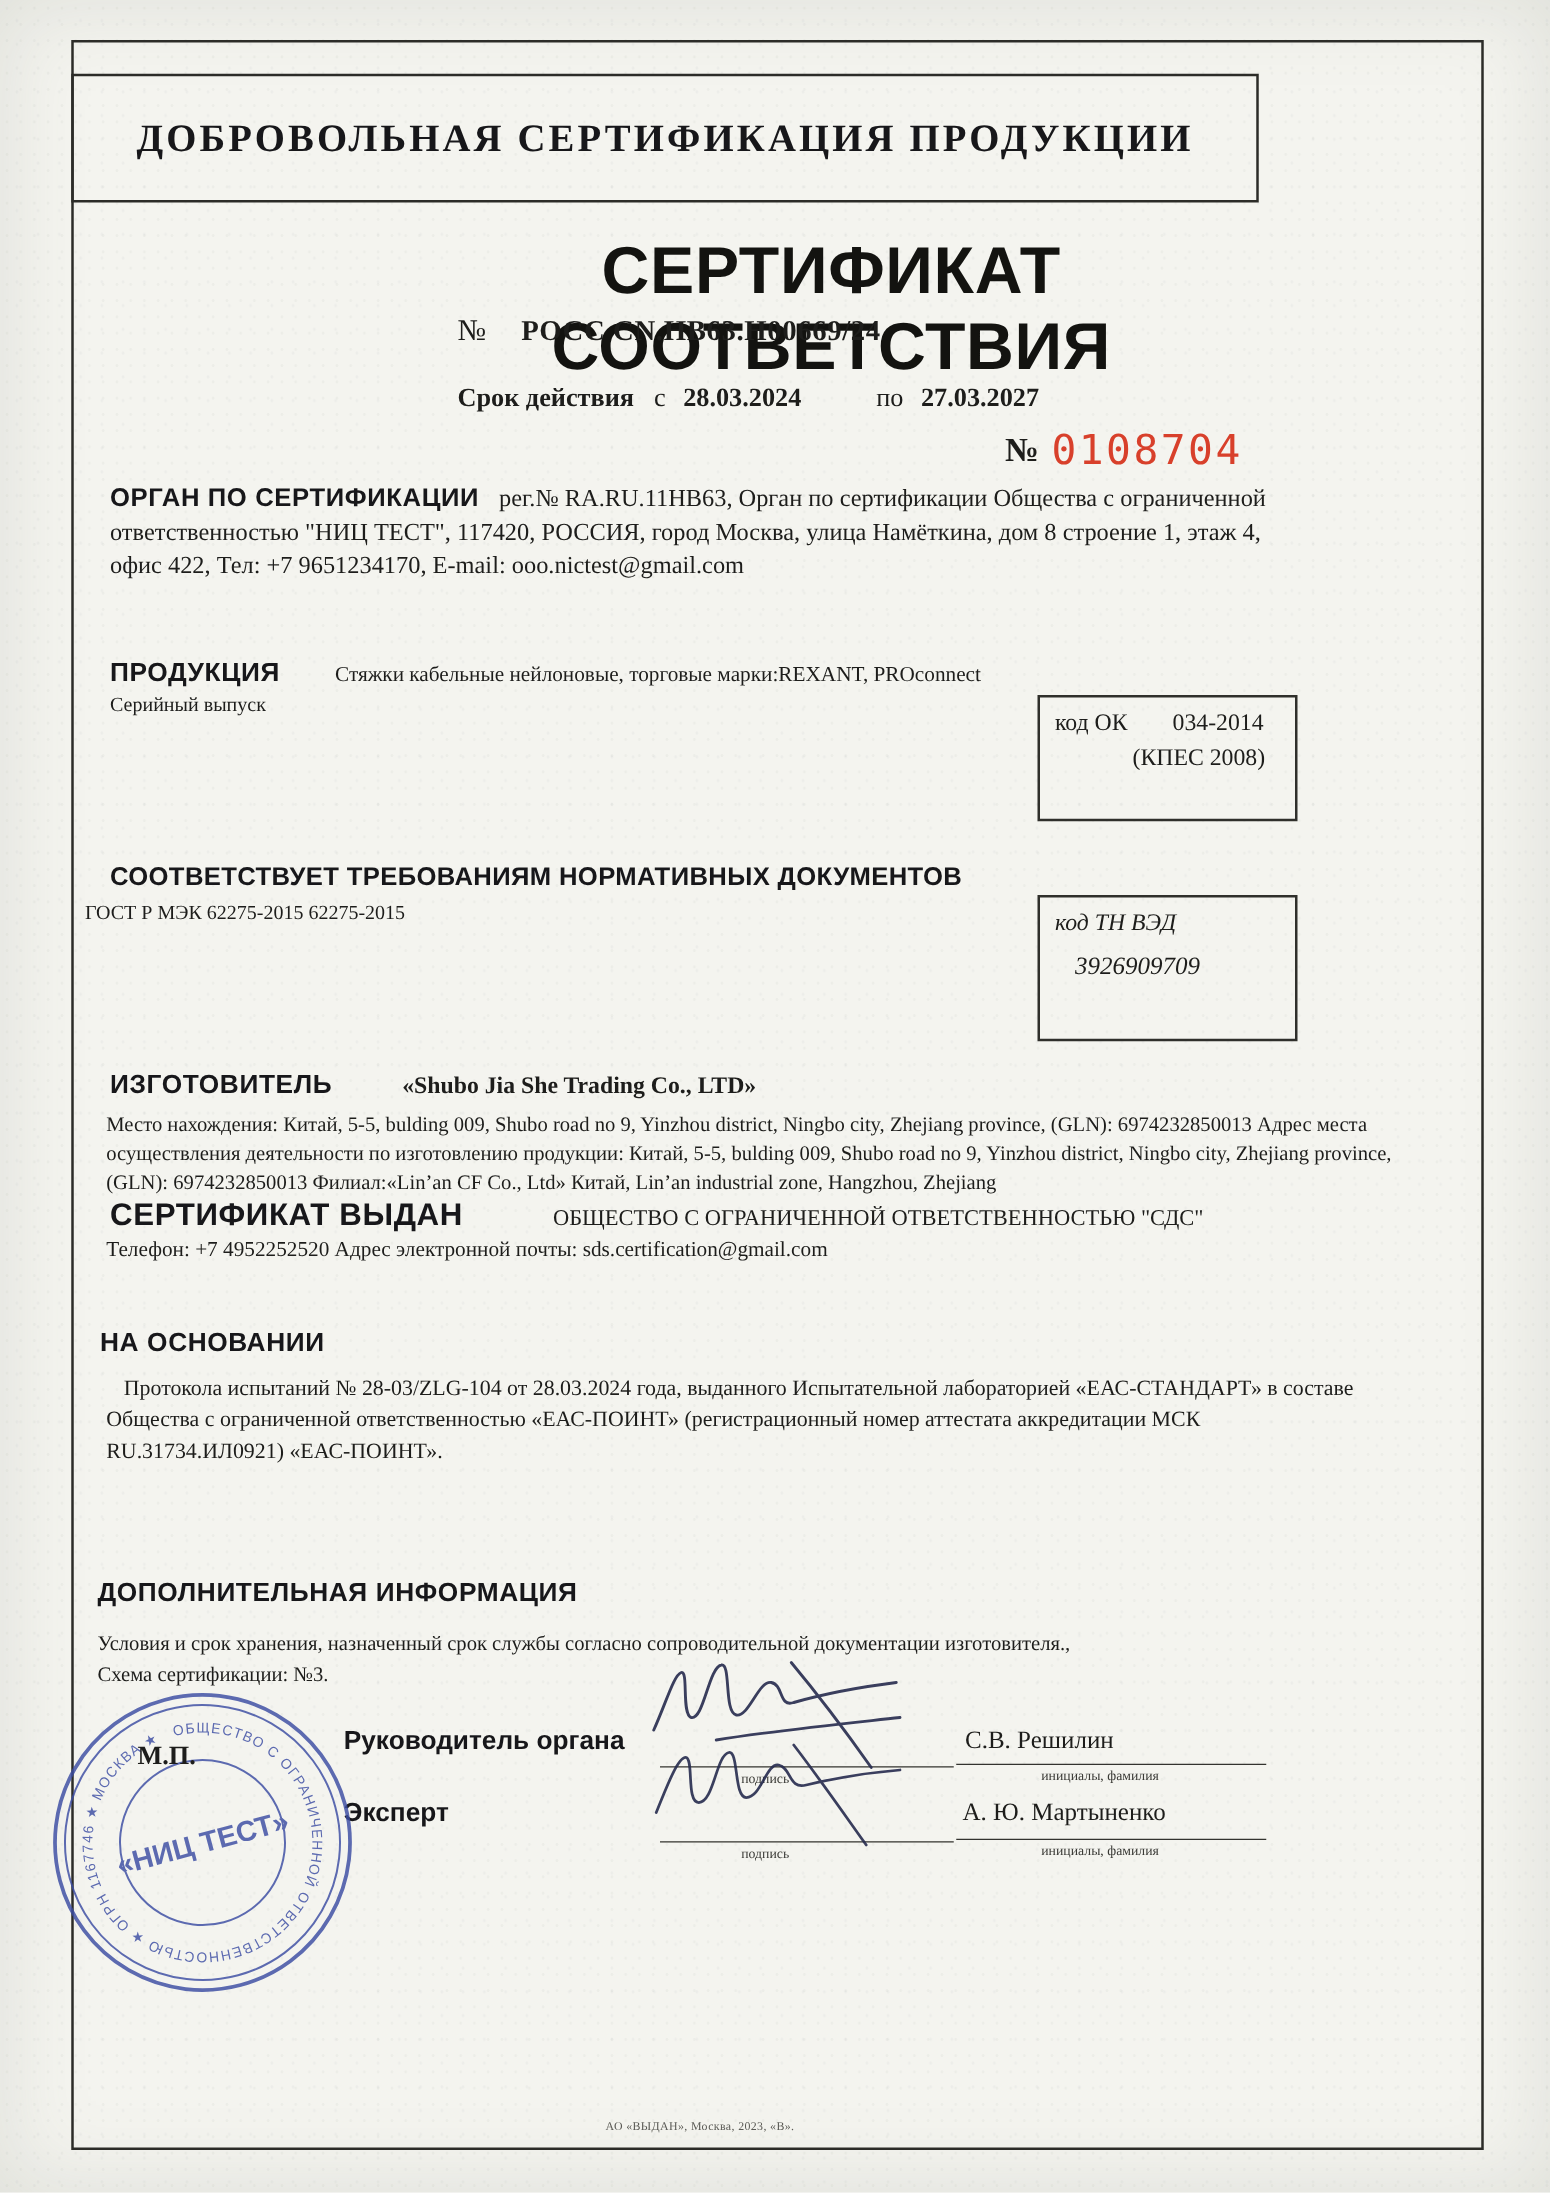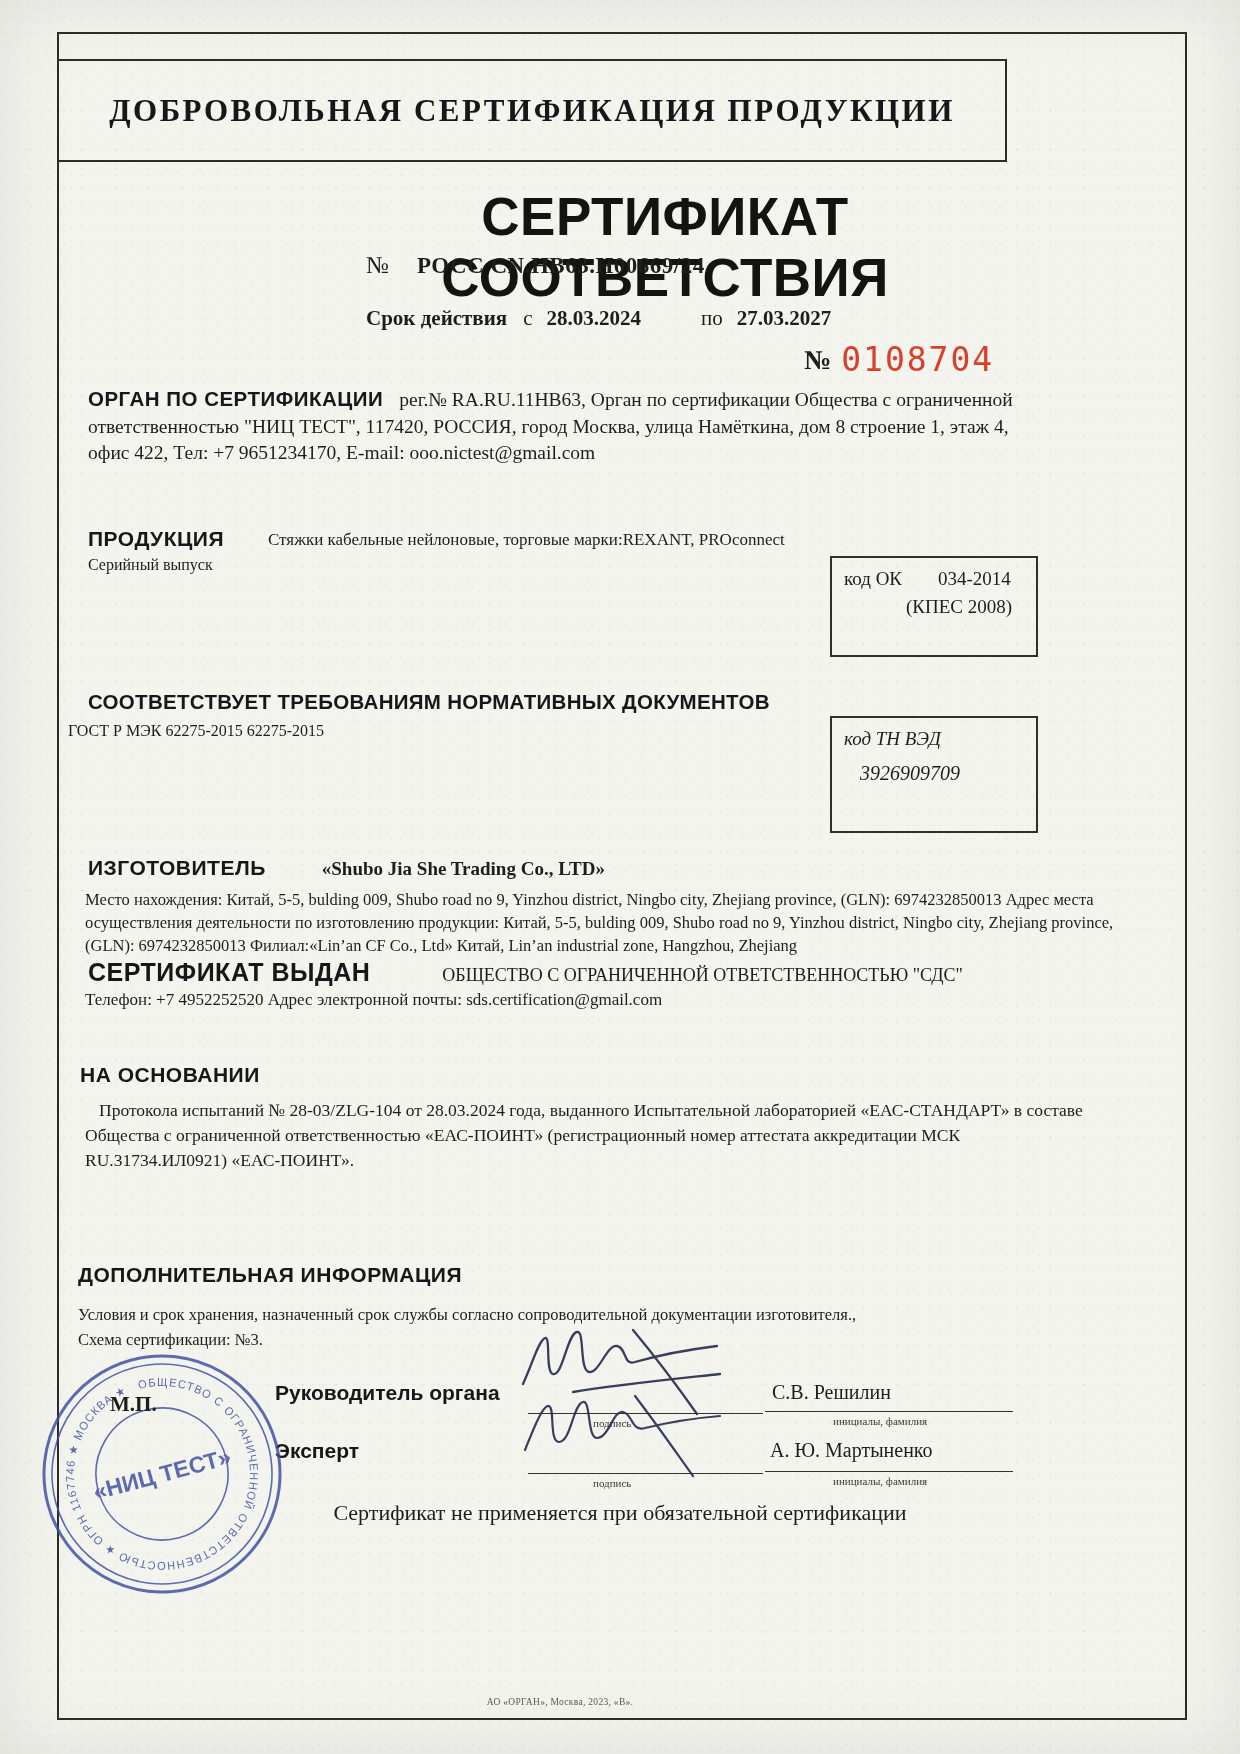--- a/index.html
+++ b/index.html
@@ -209,16 +209,15 @@
       <circle cx="132" cy="132" r="118" stroke-width="3"></circle>
       <circle cx="132" cy="132" r="110" stroke-width="1.6"></circle>
       <circle cx="132" cy="132" r="66" stroke-width="1.6"></circle>
       <text font-family="Liberation Sans, sans-serif" font-size="11.5" letter-spacing="1.2" fill="#3b4ca3" stroke="none">
         <textPath href="#stampRing" textLength="540" lengthAdjust="spacingAndGlyphs">ОБЩЕСТВО С ОГРАНИЧЕННОЙ ОТВЕТСТВЕННОСТЬЮ ★ ОГРН 1167746 ★ МОСКВА ★</textPath>
       </text>
       <text x="132" y="140" text-anchor="middle" font-family="Liberation Sans, sans-serif" font-weight="bold" font-size="23" fill="#3b4ca3" stroke="none">«НИЦ ТЕСТ»</text>
     </g>
   </svg>
 
-  <div class="bottom-note">Сертификат не применяется при обязательной сертификации</div>
-  <div class="print-info">АО «ОРГАН», Москва, 2023, «В».</div>
+  <div class="print-info">АО «ВЫДАН», Москва, 2023, «В».</div>
 
 </div>
 
 </body></html>

